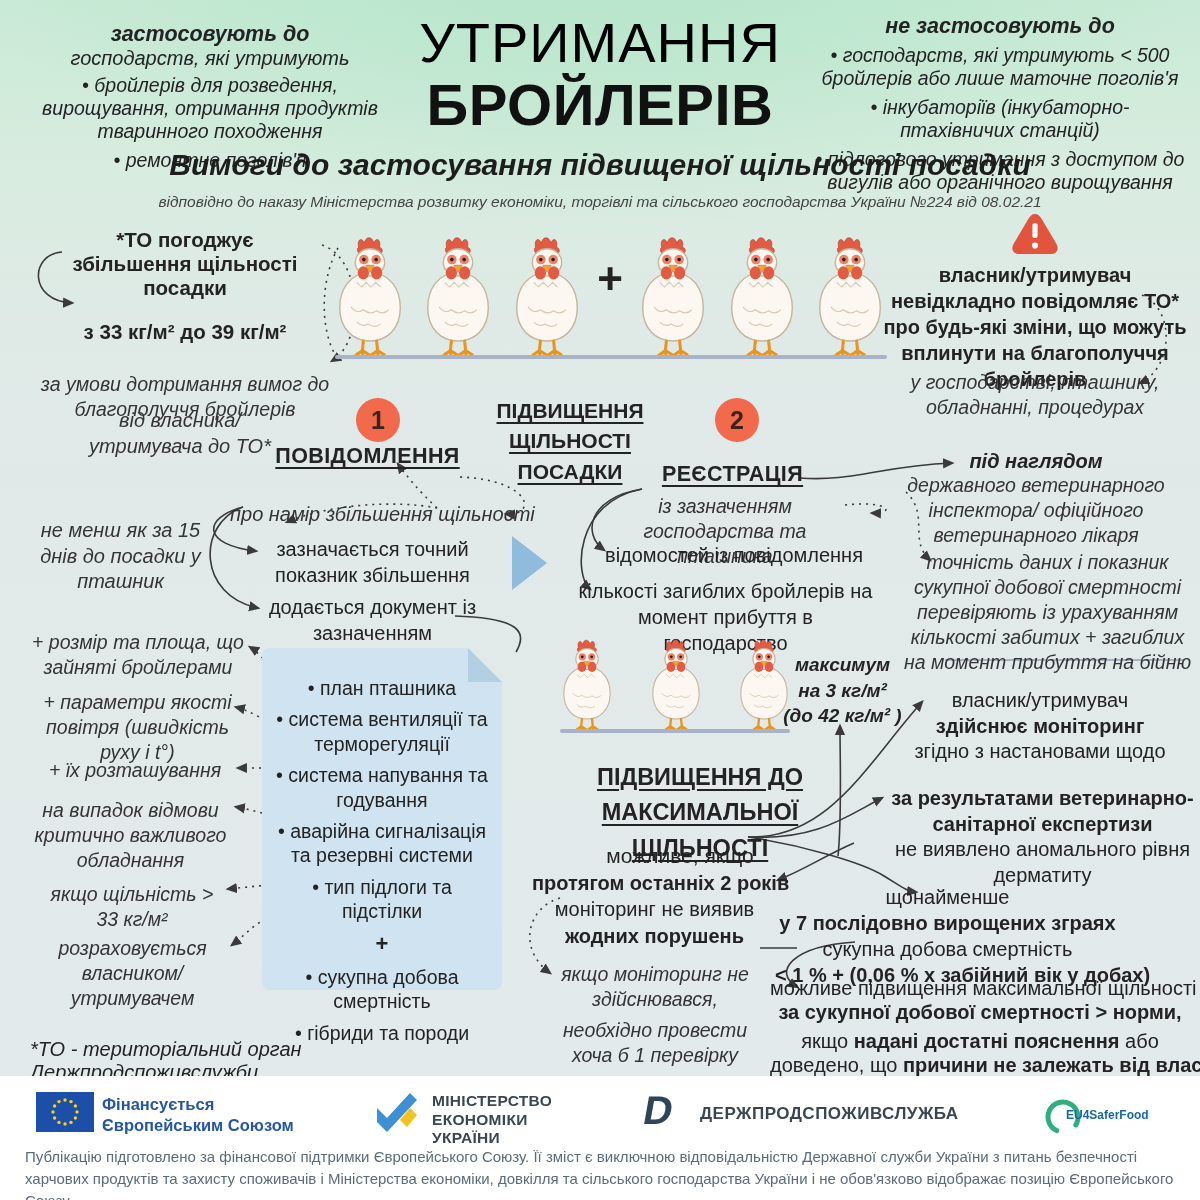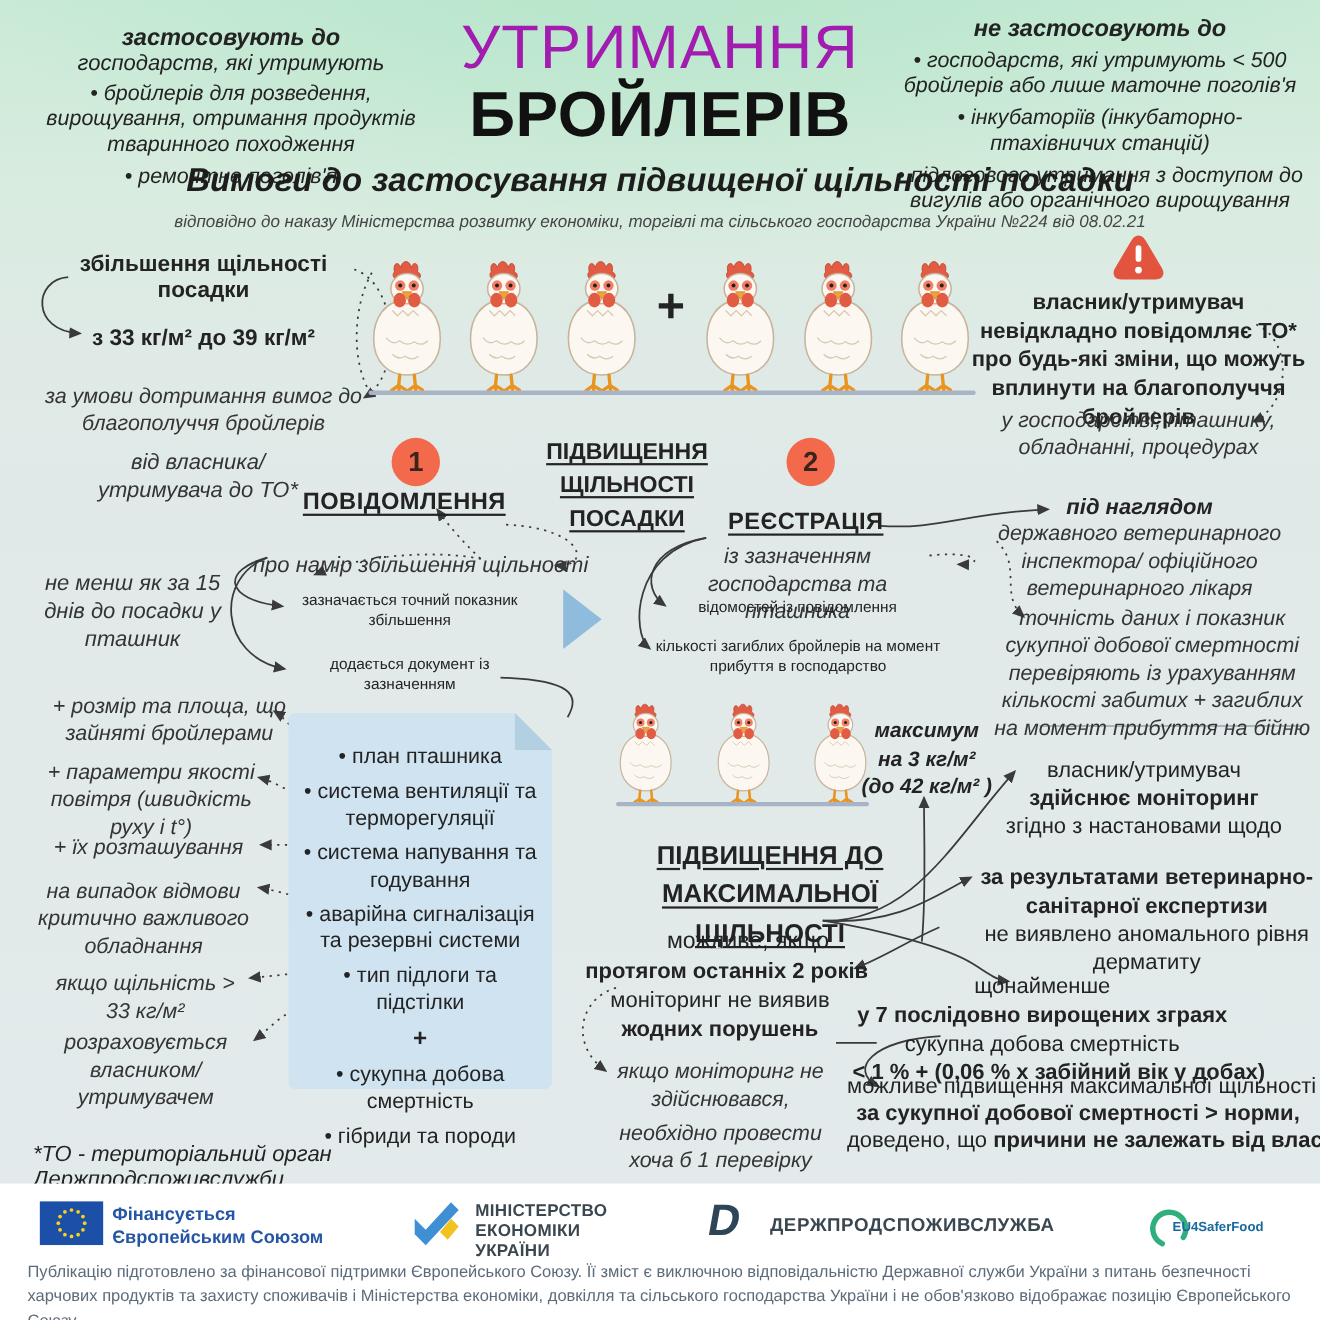--- a/index.html
+++ b/index.html
@@ -10,21 +10,21 @@
       radial-gradient(ellipse 900px 420px at 50% -60px, #b4e5c9 0%, rgba(180,229,201,0) 70%),
       linear-gradient(180deg,#c9ead6 0%,#d8ecdf 14%,#dfeae6 26%,#e1e9e9 45%,#e3eaeb 100%);
   }
   .abs{position:absolute}
   .c{text-align:center}
   .i{font-style:italic}
   .bd{font-weight:700}
   .nw{white-space:nowrap}
   .u{text-decoration:underline;text-underline-offset:4px;text-decoration-thickness:2px}
   .t-note{font-size:19.5px;line-height:1.28;font-style:italic;color:#343434}
-  .t-body{font-size:14px;line-height:1.3}
+  .t-body{font-size:20px;line-height:1.3}
   .sec-h{font-size:21.5px;font-weight:800;letter-spacing:.4px}
   .bullet::before{content:"•  "}
   .circle{width:44px;height:44px;border-radius:50%;background:#f26a4b;display:flex;align-items:center;justify-content:center;font-size:25px;font-weight:700;color:#3a241b}
   .ground{background:#a9b3c6;border-radius:2px}
   .overlay{position:absolute;left:0;top:0;pointer-events:none}
   .doc-box{left:262px;top:648px;width:240px;height:342px;background:#cfe3f0;border-radius:7px;
     clip-path:polygon(0 0,206px 0,240px 34px,240px 342px,0 342px)}
   .doc-fold{left:468px;top:648px;width:34px;height:34px;background:#b3cfe2;
     clip-path:polygon(0 0,100% 100%,0 100%)}
   .doc-list{left:262px;top:676px;width:240px;padding:0 9px;box-sizing:border-box;font-size:19.5px;line-height:1.25;text-align:center}
@@ -106,35 +106,36 @@
 </svg>
 
 <div class="abs c i" style="left:30px;top:22px;width:360px">
   <div class="bd" style="font-size:21.5px">застосовують до</div>
   <div style="font-size:20px;margin-top:0">господарств, які утримують</div>
   <div class="bullet" style="font-size:19.5px;margin-top:4px">бройлерів для розведення, вирощування, отримання продуктів тваринного походження</div>
   <div class="bullet" style="font-size:19.5px;margin-top:6px">ремонтне поголів'я</div>
 </div>
 
 <div class="abs c" style="left:380px;top:10px;width:440px">
-  <div style="font-size:56px;font-weight:500;letter-spacing:1px;color:#a21caf">УТРИМАННЯ</div>
+  <div style="font-size:56px;font-weight:500;letter-spacing:1px;color:#000000">УТРИМАННЯ</div>
   <div style="font-size:58px;font-weight:800;letter-spacing:.5px;margin-top:-4px;color:#111">БРОЙЛЕРІВ</div>
 </div>
 
 <div class="abs c i" style="left:815px;top:14px;width:370px">
   <div class="bd" style="font-size:21.5px">не застосовують до</div>
   <div class="bullet" style="font-size:19.5px;margin-top:5px">господарств, які утримують &lt; 500 бройлерів або лише маточне поголів'я</div>
   <div class="bullet" style="font-size:19.5px;margin-top:6px">інкубаторіїв (інкубаторно-птахівничих станцій)</div>
   <div class="bullet" style="font-size:19.5px;margin-top:6px">підлогового утримання з доступом до вигулів або органічного вирощування</div>
 </div>
 
 <div class="abs c i" style="left:0;top:148px;width:1200px;font-size:30px;font-weight:600;color:#1d1d1d">Вимоги до застосування підвищеної щільності посадки</div>
 <div class="abs c i" style="left:0;top:193px;width:1200px;font-size:15.5px;color:#454545">відповідно до наказу Міністерства розвитку економіки, торгівлі та сільського господарства України №224 від 08.02.21</div>
 
 <div class="abs c" style="left:30px;top:228px;width:310px">
+  <div class="bd" style="font-size:20.5px">*ТО  погоджує</div>
   <div class="bd" style="font-size:20.5px">збільшення щільності посадки</div>
   <div class="bd" style="font-size:20.5px;margin-top:20px">з 33 кг/м² до 39 кг/м²</div>
   <div class="t-note" style="margin-top:28px">за умови дотримання вимог до благополуччя бройлерів</div>
 </div>
 
 <div class="abs" style="left:332px;top:230px;width:556px;height:128px;display:flex;align-items:flex-end;justify-content:space-between">
   <svg width="76" height="123">
       <use href="#chicken"></use>
     </svg>
   <svg width="76" height="123">
@@ -195,21 +196,21 @@
   <div class="bullet">план пташника</div>
   <div class="bullet">система вентиляції та терморегуляції</div>
   <div class="bullet">система напування та годування</div>
   <div class="bullet">аварійна сигналізація та резервні системи</div>
   <div class="bullet">тип підлоги та підстілки</div>
   <div class="bd" style="font-size:22px">+</div>
   <div class="bullet">сукупна добова смертність</div>
   <div class="bullet">гібриди та породи</div>
 </div>
 
-<div class="abs c t-note" style="left:44px;top:630px;width:220px">+ розмір та площа, що зайняті бройлерами</div>
+<div class="abs c t-note" style="left:28px;top:630px;width:220px">+ розмір та площа, що зайняті бройлерами</div>
 <div class="abs c t-note" style="left:40px;top:690px;width:195px">+ параметри якості повітря (швидкість руху і t°)</div>
 <div class="abs c t-note" style="left:30px;top:758px;width:210px">+ їх розташування</div>
 <div class="abs c t-note" style="left:28px;top:798px;width:205px">на випадок відмови критично важливого обладнання</div>
 <div class="abs c t-note" style="left:42px;top:882px;width:180px">якщо щільність &gt; 33 кг/м²</div>
 <div class="abs c t-note" style="left:40px;top:936px;width:185px">розраховується власником/ утримувачем</div>
 
 <div class="abs" style="left:558px;top:638px;width:235px;display:flex;align-items:flex-end;justify-content:space-between">
   <svg width="58" height="94">
       <use href="#chicken"></use>
     </svg>
@@ -255,20 +256,21 @@
 </div>
 <div class="abs c" style="left:775px;top:884px;width:345px;font-size:20px;line-height:1.3">
   <div>щонайменше</div>
   <div class="bd nw">у 7 послідовно вирощених зграях</div>
   <div>сукупна добова смертність</div>
   <div class="bd nw">&lt; 1 % + (0,06 % х забійний вік у добах)</div>
 </div>
 <div class="abs c" style="left:770px;top:976px;width:420px;font-size:20px;line-height:1.22">
   <div class="nw">можливе підвищення максимальної щільності</div>
   <div class="bd nw">за сукупної добової смертності &gt; норми,</div>
+  <div class="nw" style="margin-top:4px"><span>якщо </span><span class="bd">надані достатні пояснення</span><span> або</span></div>
   <div class="nw"><span>доведено, що </span><span class="bd">причини не залежать від власника</span></div>
 </div>
 
 <div class="abs i" style="left:30px;top:1038px;width:470px;font-size:20px">*ТО - територіальний орган Держпродспоживслужби</div>
 
 <div class="abs footer-bg"></div>
 
 <svg class="abs" style="left:36px;top:1092px" width="58" height="40">
   <rect width="58" height="40" fill="#1c4fa8"></rect>
   <g>

